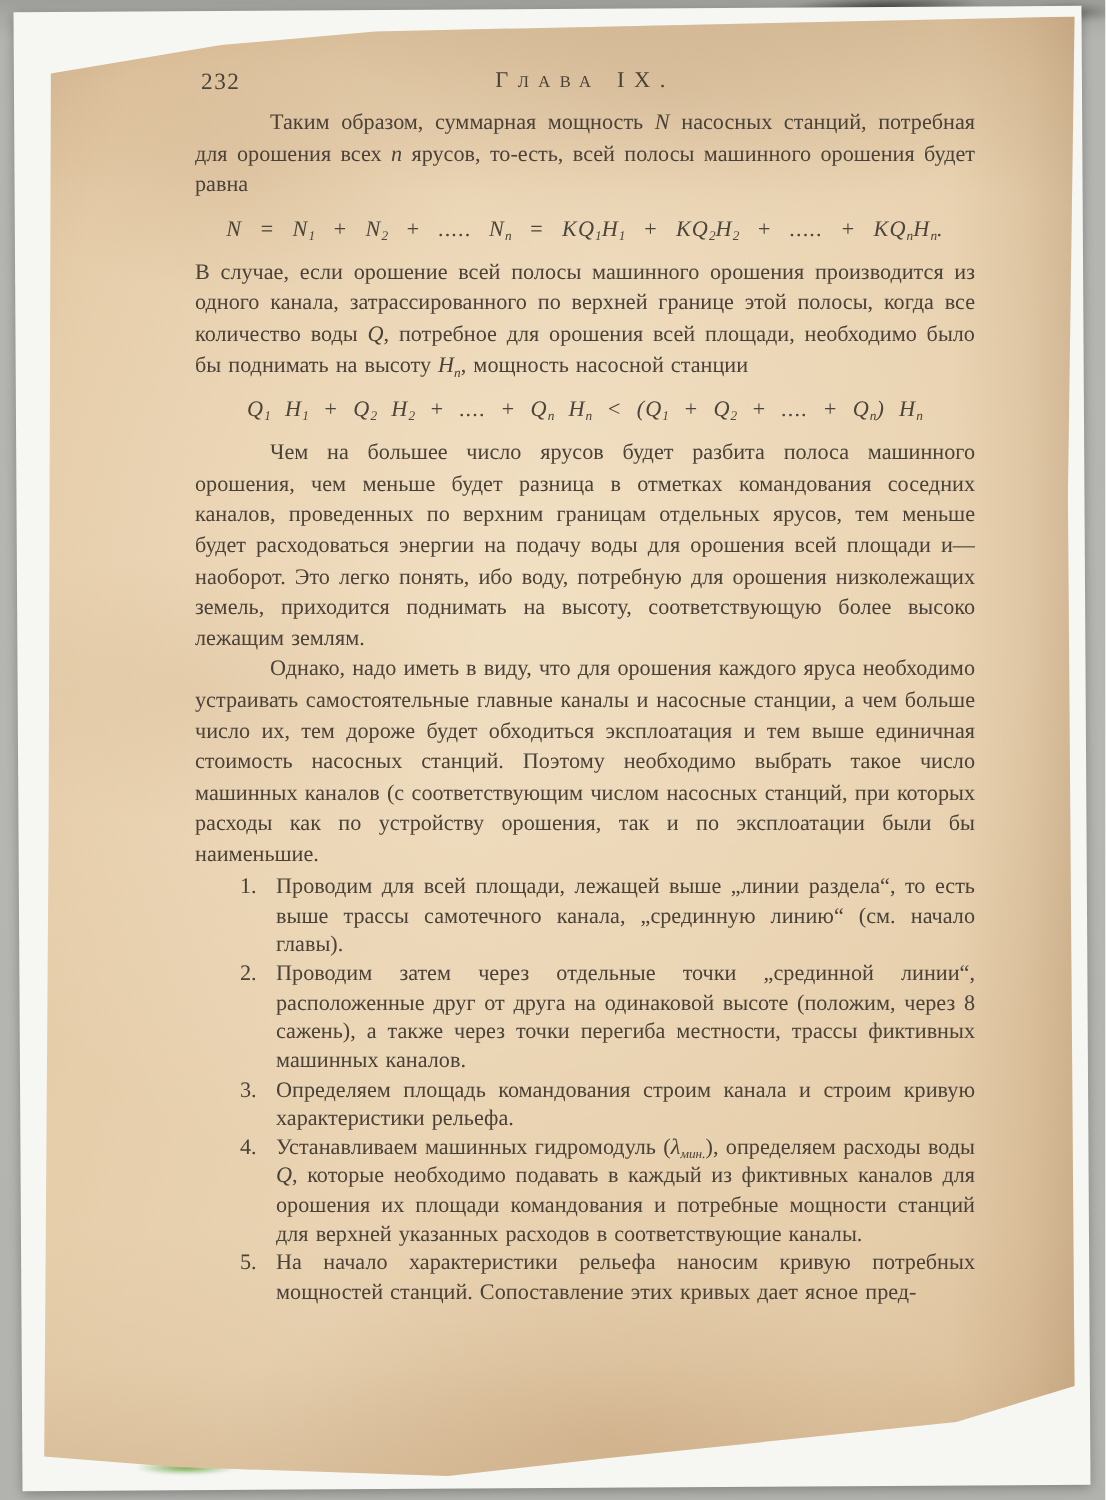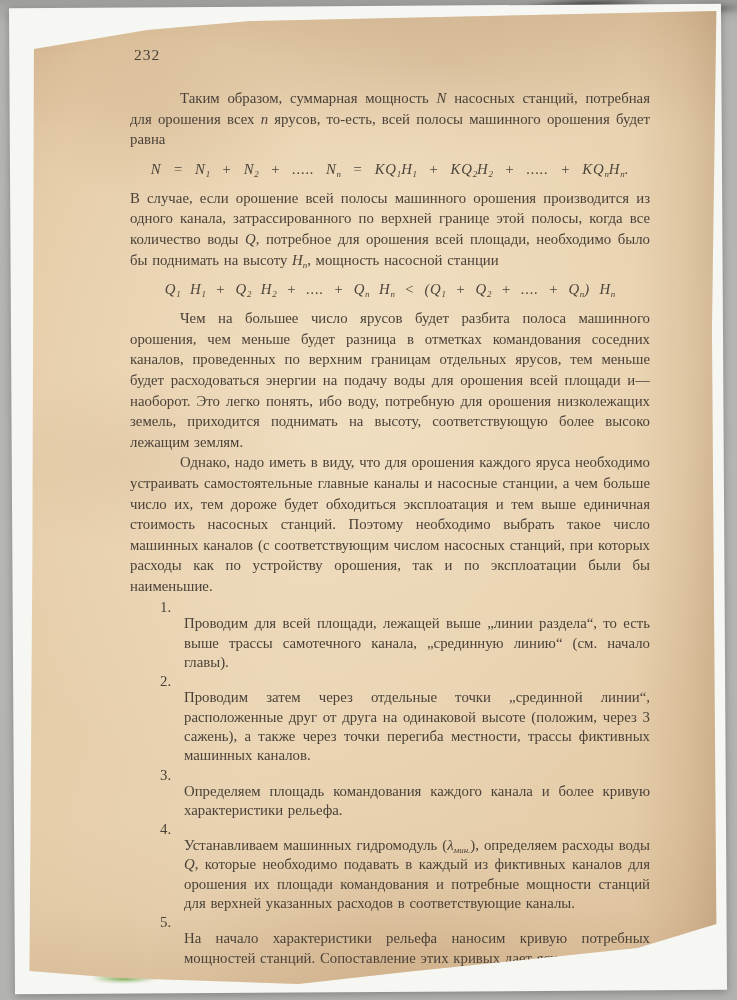--- a/index.html
+++ b/index.html
@@ -60,21 +60,21 @@
       linear-gradient(105deg, #d8bb97 0%, #e4caa6 10%, #e9d3b2 45%, #e6ceab 80%, #dcc09b 100%);
   }
   
   .text-col {
     position: absolute; left: 130px; top: 46px; width: 520px; height: 926px;
     overflow: hidden;
     color: #4a4238;
     font-size: 14.8px;
     word-spacing: 1px;
   }
-  .pagehead { position: relative; height: 22px; margin-bottom: 20px; }
+  .pagehead { position: relative; height: 22px; margin-bottom: 4px; }
   .pagenum { position: absolute; left: 4px; top: 0; font-size: 15.5px; letter-spacing: 1px; }
   .chapter {
     display: block; text-align: center;
     font-variant: small-caps; letter-spacing: 0.42em;
     font-size: 15px;
   }
   p.para {
     margin: 0; text-align: justify; line-height: 20.6px;
     hyphens: auto; -webkit-hyphens: auto;
   }
@@ -90,37 +90,38 @@
   sub {
     font-size: 0.6em; line-height: 0; vertical-align: -0.35em;
     letter-spacing: 0;
   }
   .math { font-style: italic; }
   .list { margin-top: 2px; margin-left: 30px; }
   .li { display: flex; align-items: flex-start; }
   .li-num { width: 24px; flex: 0 0 24px; line-height: 19.3px; }
   .li-text {
     flex: 1 1 auto; text-align: justify; line-height: 19.3px;
-    hyphens: auto; margin-top: 16px; -webkit-hyphens: auto;
+    hyphens: auto; -webkit-hyphens: auto;
   }
 </style>
 </head>
 <body>
 
 <div class="scene">
   <div class="streak"></div>
   <div class="streak2"></div>
   <div class="under-sheet"></div>
   <div class="green-sliver"></div>
 
   <div class="page">
     <div class="text-col">
 
       <div class="pagehead">
         <span class="pagenum">232</span>
+        <span class="chapter">Глава IX.</span>
       </div>
 
       <p class="para indent"><span>Таким образом, суммарная мощность </span><span class="math">N</span><span> насосных станций, потребная для орошения всех </span><span class="math">n</span><span> ярусов, то-есть, всей полосы машинного орошения будет равна</span></p>
 
       <div class="formula wide"><span>N = N<sub>1</sub></span><span> + N<sub>2</sub></span><span> + ..... N<sub>n</sub></span><span> = KQ<sub>1</sub></span><span>H<sub>1</sub></span><span> + KQ<sub>2</sub></span><span>H<sub>2</sub></span><span> + ..... + KQ<sub>n</sub></span><span>H<sub>n</sub></span><span>.</span></div>
 
       <p class="para"><span>В случае, если орошение всей полосы машинного орошения производится из одного канала, затрассированного по верхней границе этой полосы, когда все количество воды </span><span class="math">Q</span><span>, потребное для орошения всей площади, необходимо было бы поднимать на высоту </span><span class="math">H<sub>n</sub></span><span>,  мощность насосной станции</span></p>
 
 
 
@@ -131,25 +132,25 @@
       <p class="para indent"><span>Однако, надо иметь в виду, что для орошения каждого яруса необходимо устраивать самостоятельные главные каналы и насосные станции, а чем больше число их, тем дороже будет обходиться эксплоатация и тем выше единичная стоимость насосных станций. Поэтому необходимо выбрать такое число машинных каналов (с соответствующим числом насосных станций, при которых расходы как по устройству орошения, так и по эксплоатации были бы наименьшие.</span></p>
 
 
       <div class="list">
         <div class="li">
           <span class="li-num">1.</span>
           <div class="li-text"><span>Проводим для всей площади, лежащей выше „линии раздела“, то есть выше трассы самотечного канала, „срединную линию“ (см. начало главы).</span></div>
         </div>
         <div class="li">
           <span class="li-num">2.</span>
-          <div class="li-text"><span>Проводим затем через отдельные точки „срединной линии“, расположенные друг от друга на одинаковой высоте (положим, через 3 сажень), а также через точки перегиба местности, трассы фиктивных машинных каналов.</span></div>
+          <div class="li-text"><span>Проводим затем через отдельные точки „срединной линии“, расположенные друг от друга на одинаковой высоте (положим, через 8 сажень), а также через точки перегиба местности, трассы фиктивных машинных каналов.</span></div>
         </div>
         <div class="li">
           <span class="li-num">3.</span>
-          <div class="li-text"><span>Определяем площадь командования каждого канала и более кривую характеристики рельефа.</span></div>
+          <div class="li-text"><span>Определяем площадь командования строим канала и строим кривую характеристики рельефа.</span></div>
         </div>
         <div class="li">
           <span class="li-num">4.</span>
           <div class="li-text"><span>Устанавливаем машинных гидромодуль (</span><span class="math">λ<sub>мин.</sub></span><span>), определяем расходы воды </span><span class="math">Q</span><span>, которые необходимо подавать в каждый из фиктивных каналов для орошения их площади командования и потребные мощности станций для верхней указанных расходов в соответствующие каналы.</span></div>
         </div>
         <div class="li">
           <span class="li-num">5.</span>
           <div class="li-text"><span>На начало характеристики рельефа наносим кривую потребных мощностей станций. Сопоставление этих кривых  дает  ясное пред-</span></div>
         </div>
       </div>

